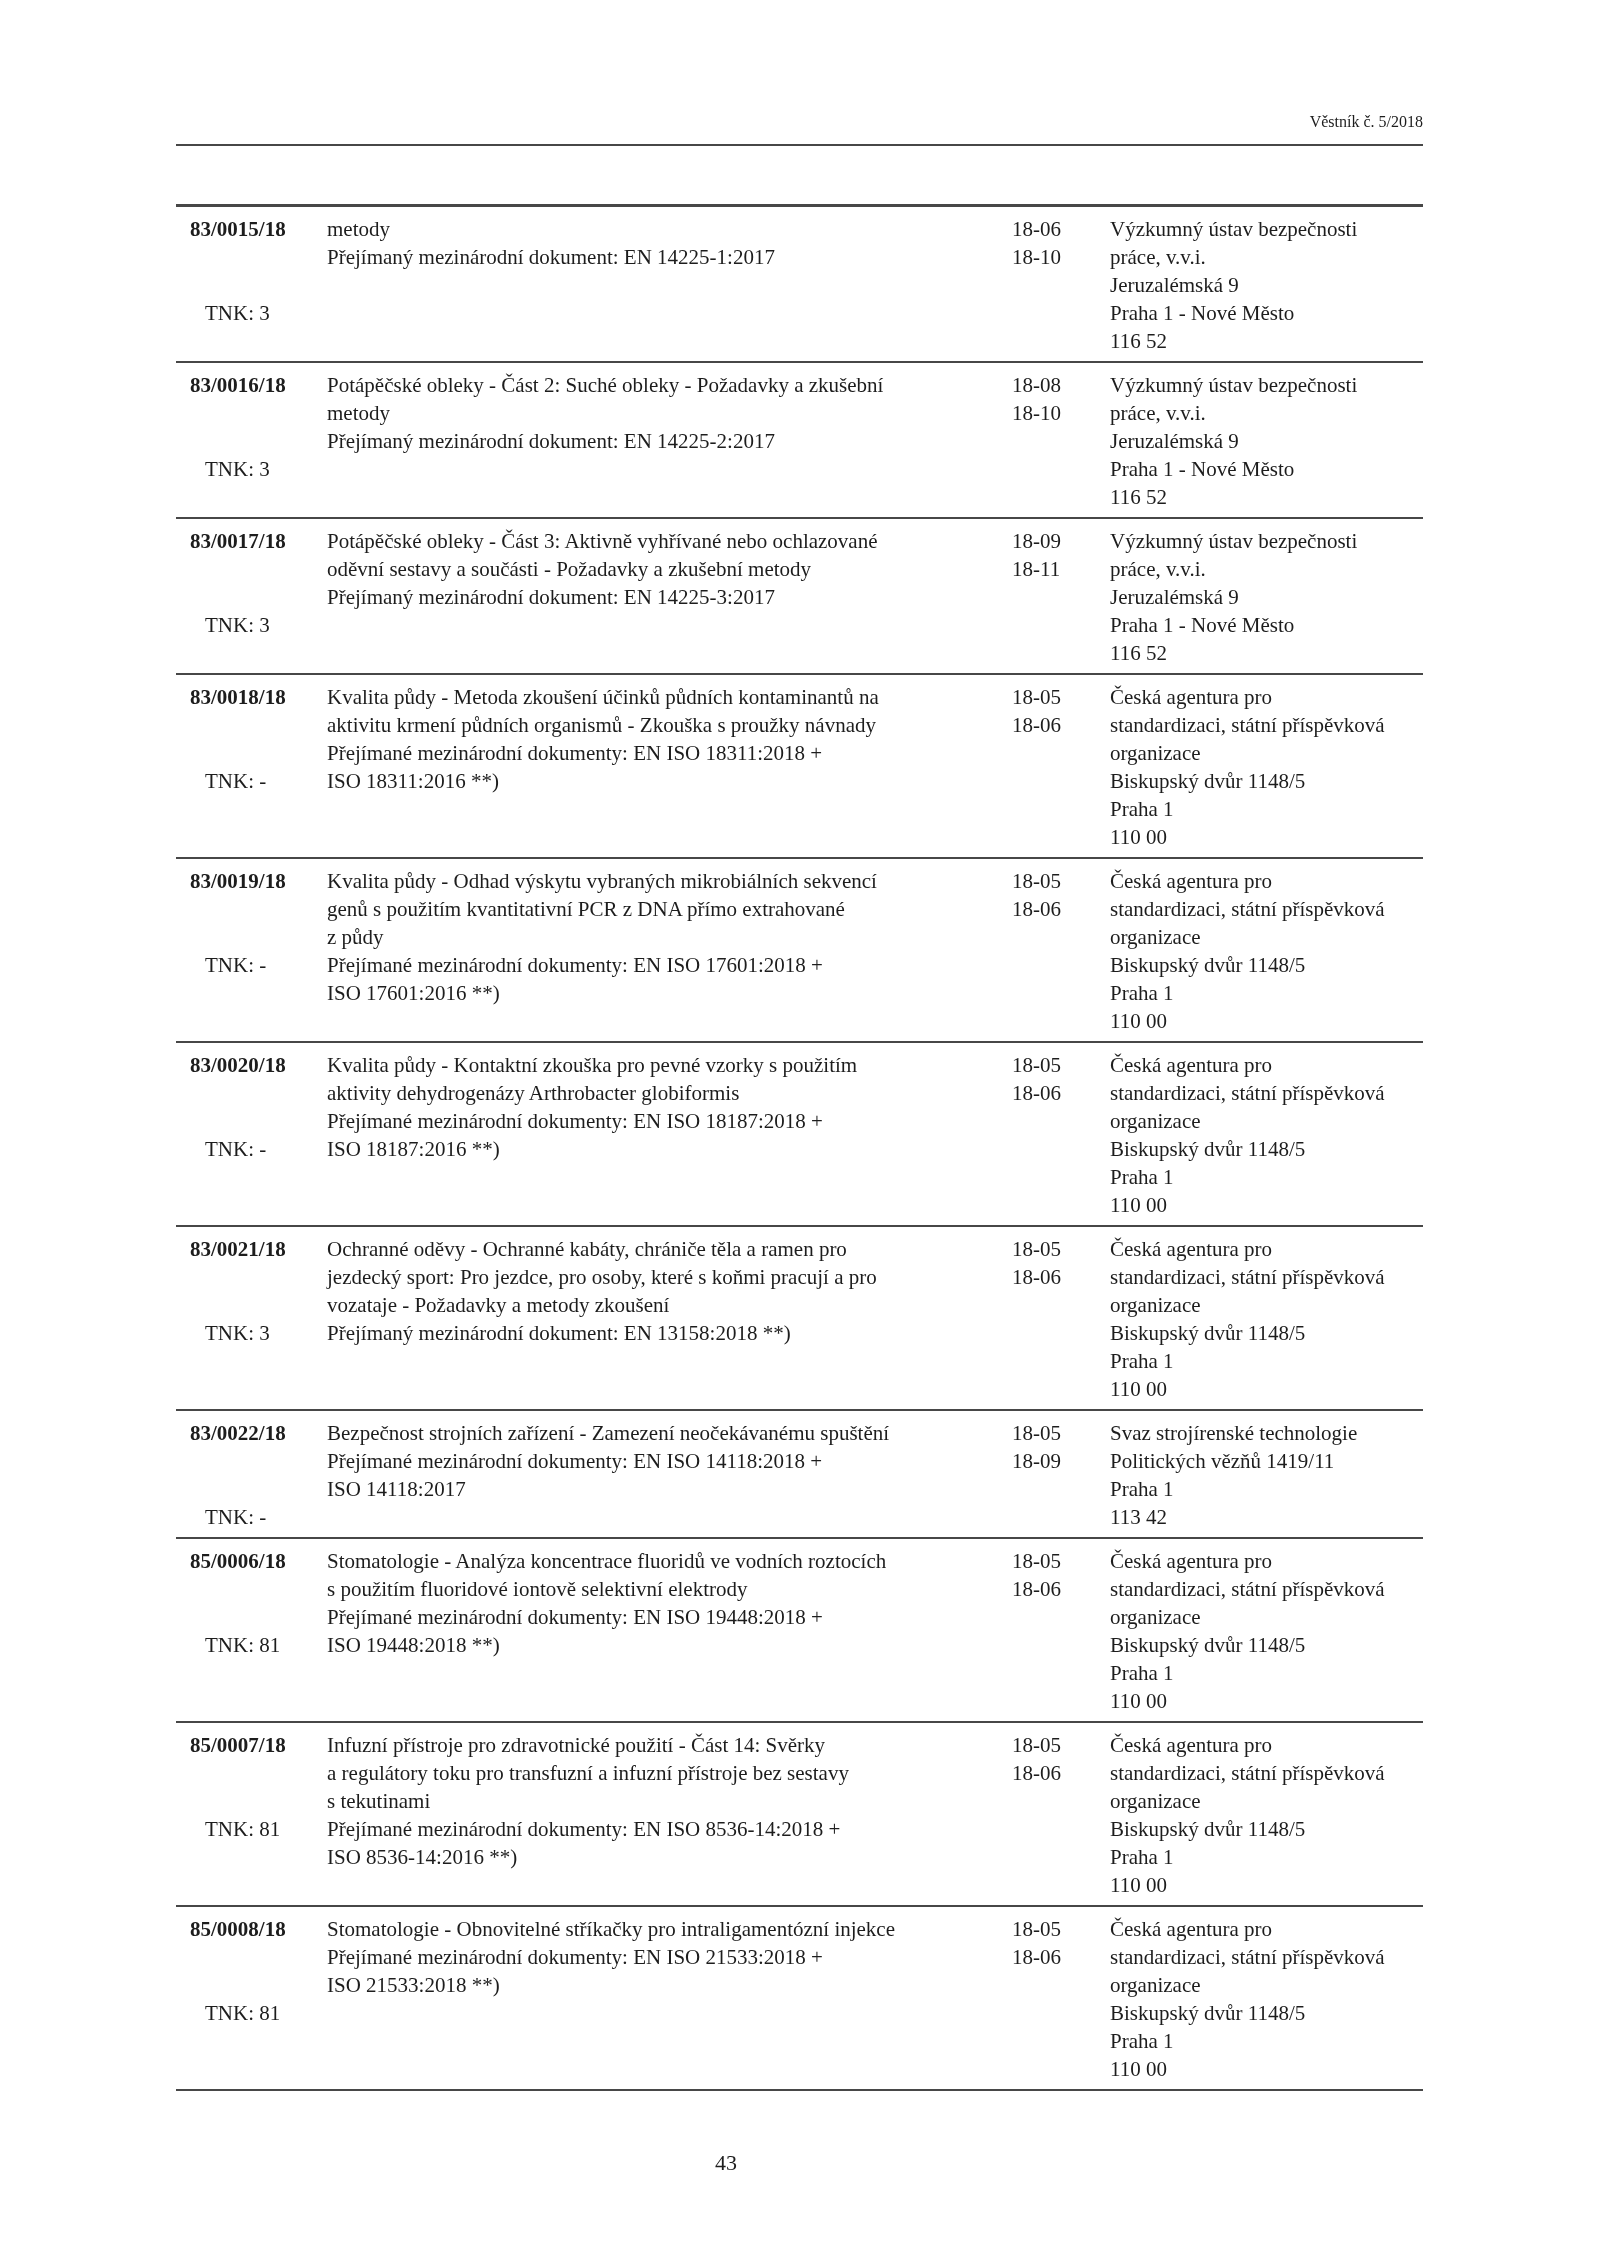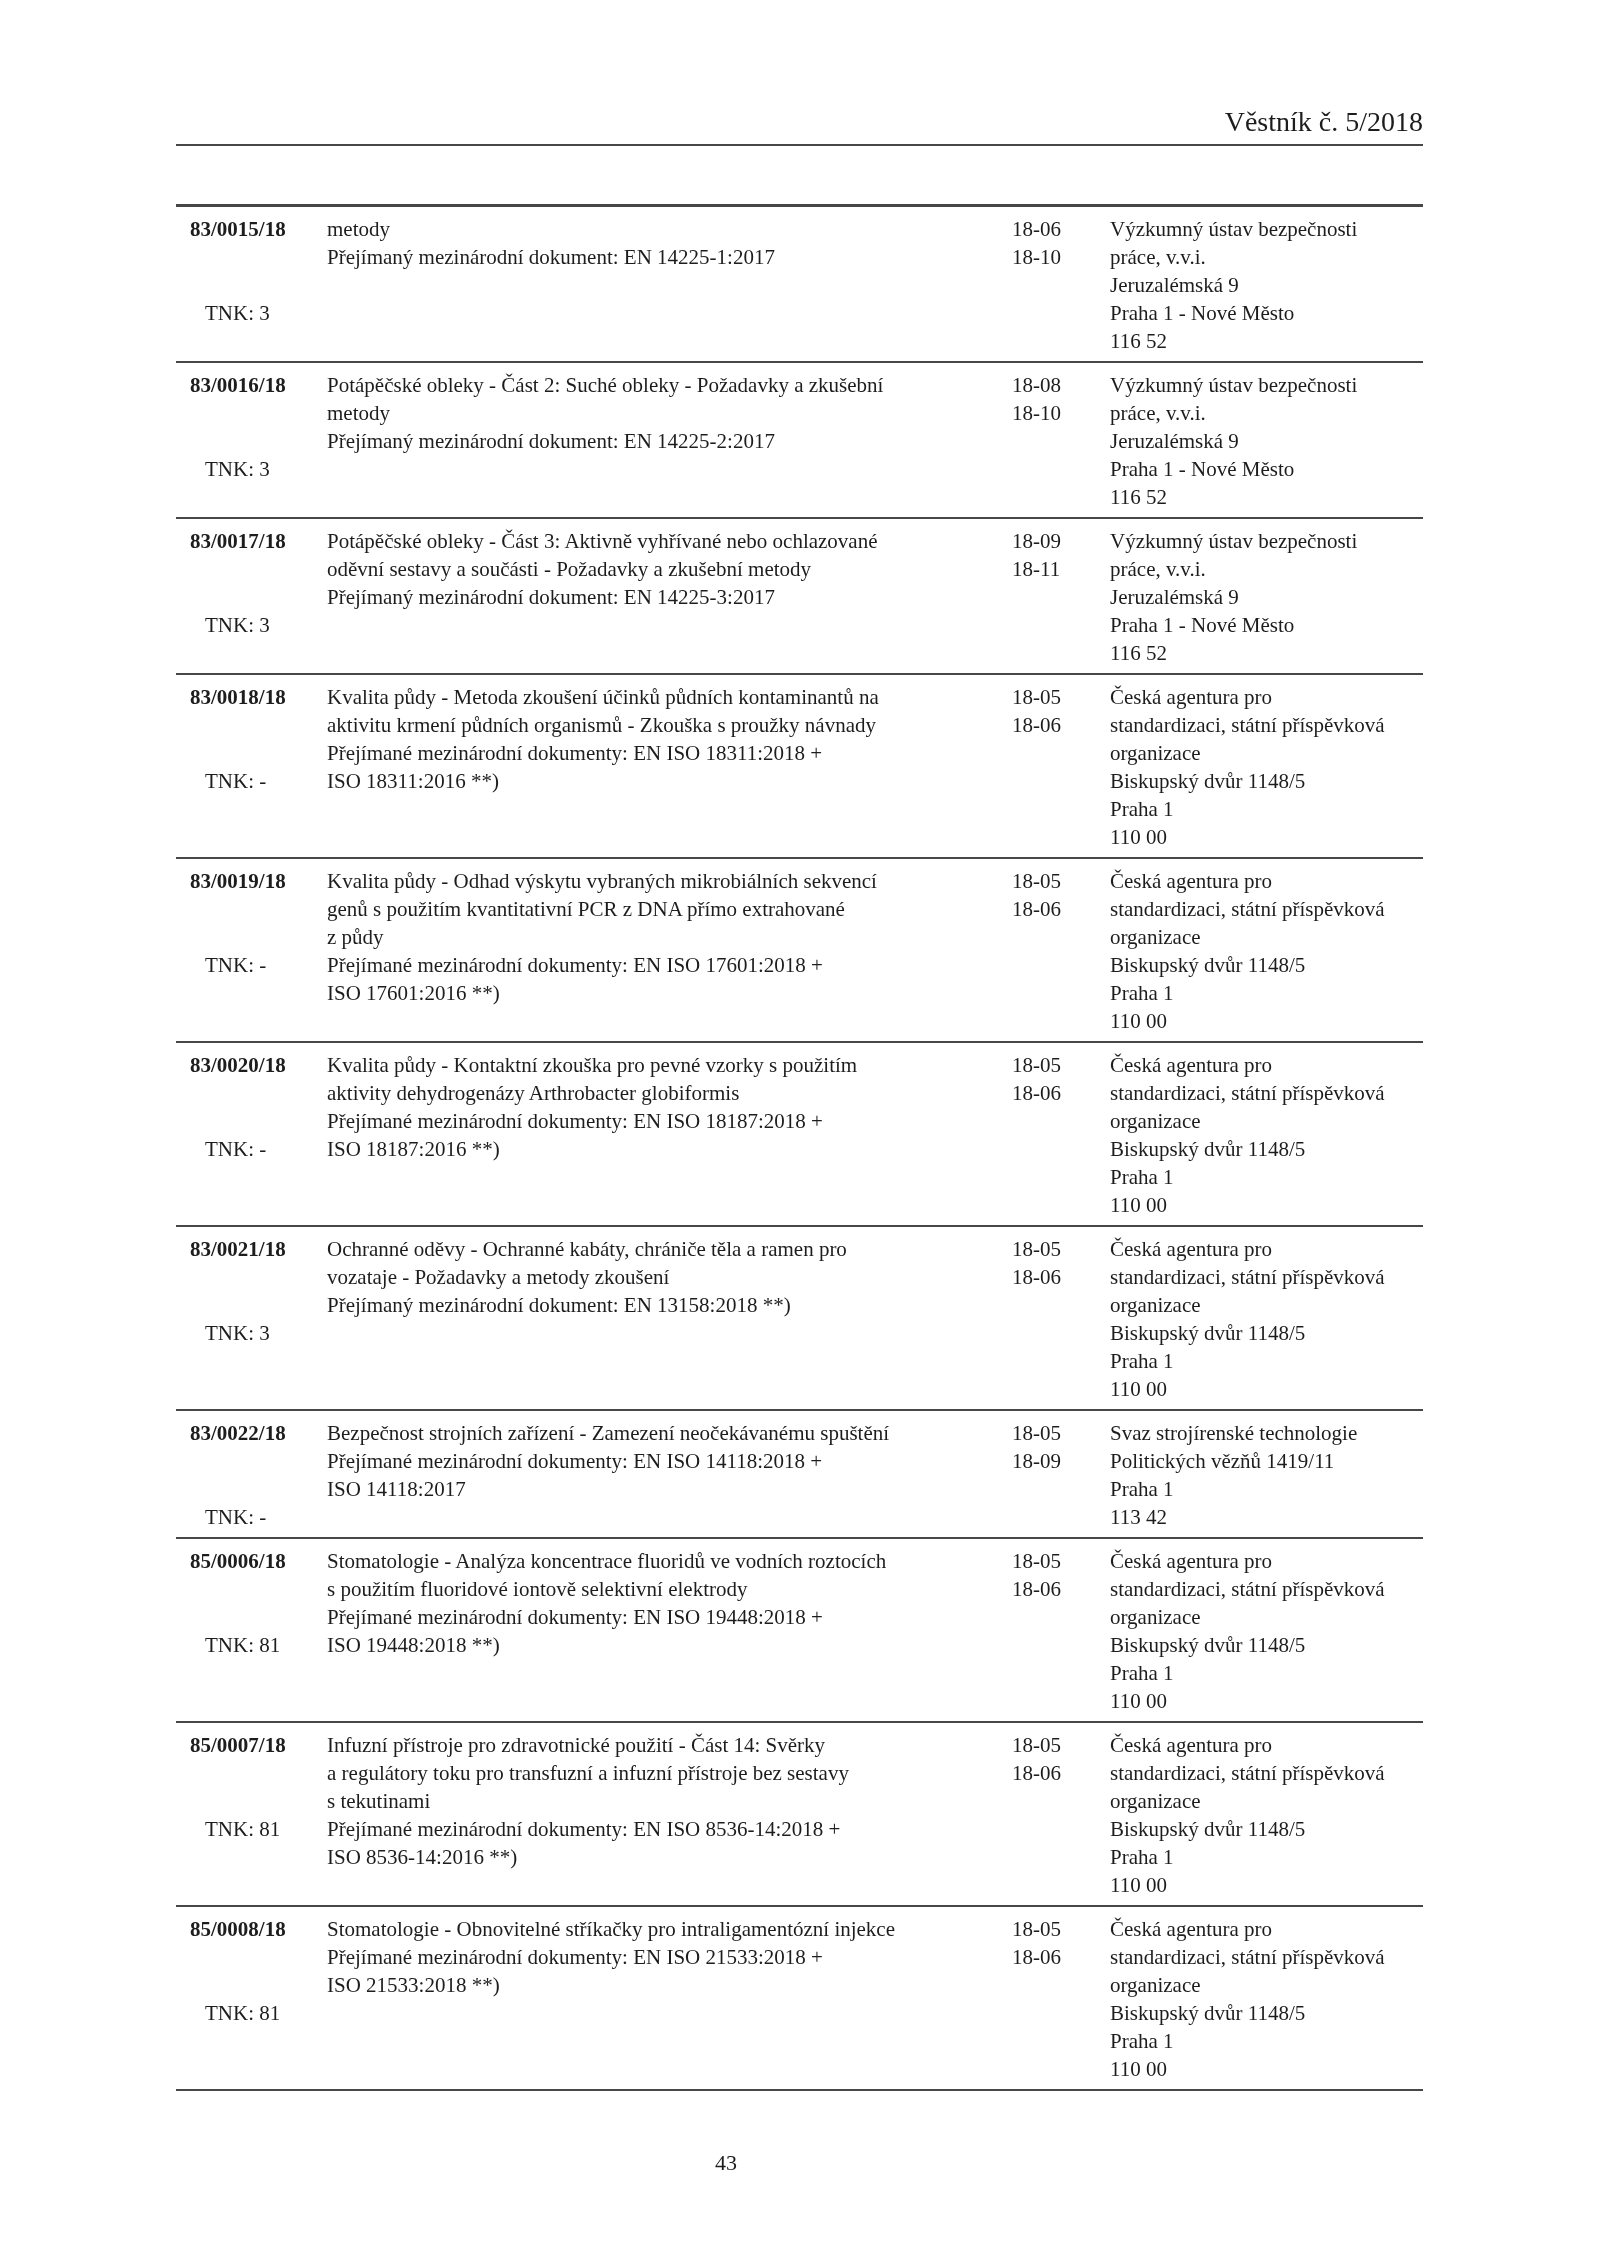--- a/index.html
+++ b/index.html
@@ -11,21 +11,21 @@
     font-family: "Liberation Serif", "DejaVu Serif", serif;
     color: #1d1d1d;
     overflow: hidden;
   }
   .vestnik-header {
     position: absolute;
     top: 108px;
     left: 176px;
     width: 1247px;
     text-align: right;
-    font-size: 28px;
+    font-size: 16px;
     line-height: 28px;
   }
   .header-rule {
     position: absolute;
     top: 144px;
     left: 176px;
     width: 1247px;
     height: 2px;
     background: #474747;
   }
@@ -219,20 +219,21 @@
         </div>
   </div>
 
   <div class="row">
     <div class="cell cell-id">
       <div class="rid">83/0021/18</div>
       <div class="tnk">TNK: 3</div>
     </div>
     <div class="cell cell-desc">
           <div class="line">Ochranné oděvy - Ochranné kabáty, chrániče těla a ramen pro</div>
+          <div class="line">jezdecký sport: Pro jezdce, pro osoby, které s koňmi pracují a pro</div>
           <div class="line">vozataje - Požadavky a metody zkoušení</div>
           <div class="line">Přejímaný mezinárodní dokument: EN 13158:2018 **)</div>
         </div>
     <div class="cell cell-dates">
           <div class="line">18-05</div>
           <div class="line">18-06</div>
         </div>
     <div class="cell cell-org">
           <div class="line">Česká agentura pro</div>
           <div class="line">standardizaci, státní příspěvková</div>

